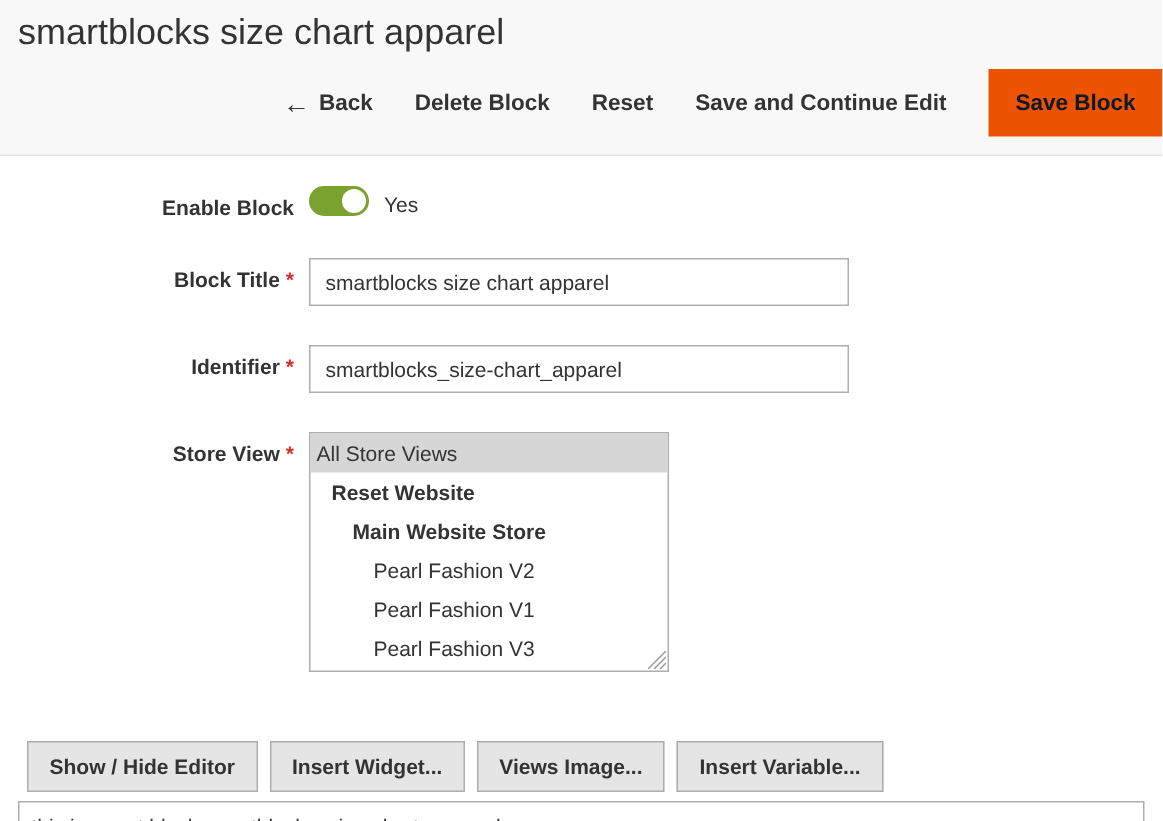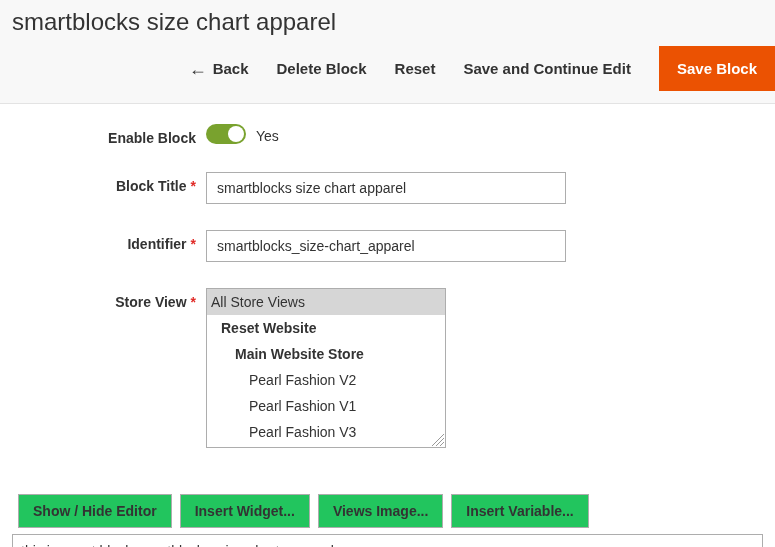--- a/index.html
+++ b/index.html
@@ -38,21 +38,21 @@
     display: flex;
     align-items: center;
     gap: 6px;
   }
   .back-arrow {
     font-size: 18px;
     line-height: 1;
   }
   .save-btn {
     background: #eb5202;
-    color: #ffffff;
+    color: #0f172a;
     border: none;
     padding: 14px 18px;
     font-size: 15px;
     font-weight: 600;
     cursor: pointer;
   }
   .form-area {
     padding: 20px 0 20px 0;
   }
   .form-row {
@@ -124,21 +124,21 @@
     width: 12px;
     height: 12px;
   }
   .resize-handle svg { display:block; }
   .editor-toolbar {
     display: flex;
     gap: 8px;
     padding: 0 0 6px 18px;
   }
   .toolbar-btn {
-    background: #22c55e;
+    background: #e5e5e5;
     border: 1px solid #adadad;
     padding: 8px 14px;
     font-size: 14px;
     font-weight: 600;
     color: #333;
     cursor: pointer;
   }
   .editor-body {
     margin: 0 12px 0 12px;
     border: 1px solid #adadad;

